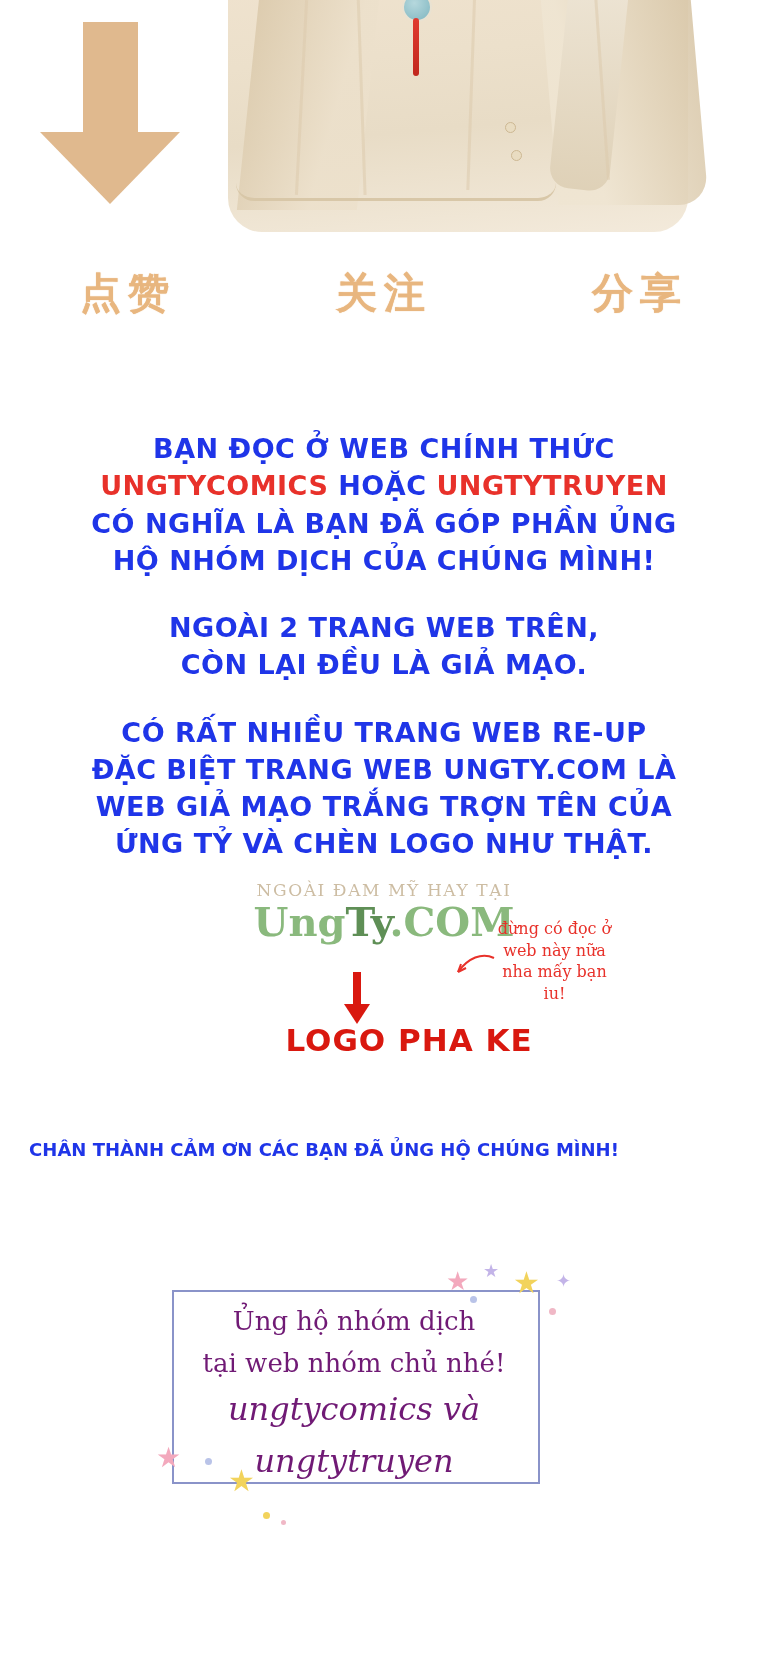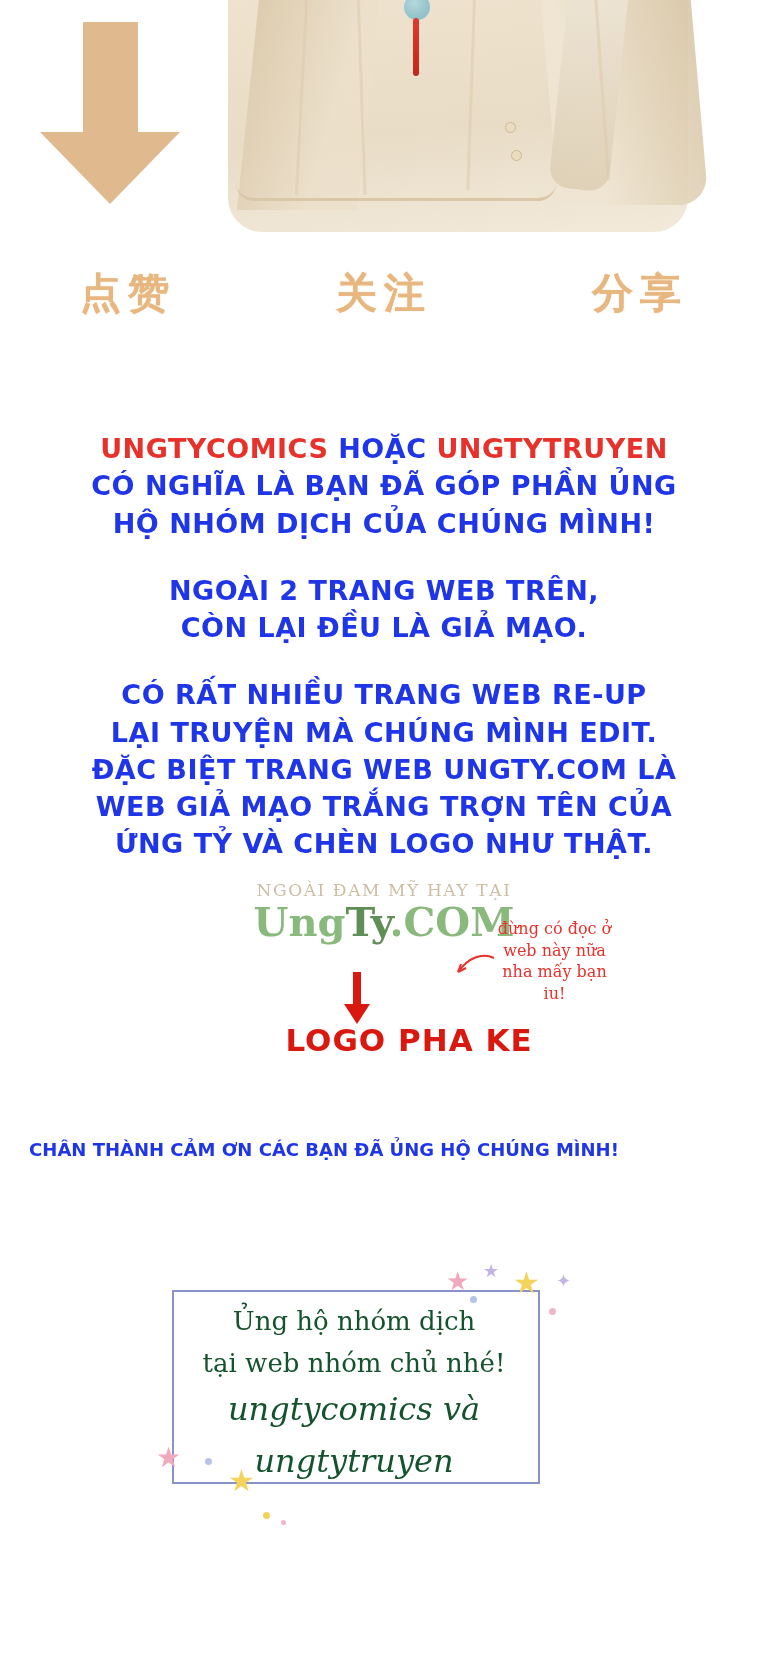--- a/index.html
+++ b/index.html
@@ -246,21 +246,21 @@
     position: absolute;
     left: 172px; top: 1290px;
     width: 364px; height: 190px;
     border: 2px solid #8a93c9;
   }
   .support-text {
     position: absolute;
     left: 172px; top: 1300px;
     width: 364px;
     text-align: center;
-    color: #14532d;
+    color: #701a75;
     font-family: "DejaVu Serif", serif;
     font-size: 26px;
     line-height: 1.62;
   }
   .support-text .l3 { font-size: 32px; font-style: italic; }
 
   .star {
     position: absolute;
     color: #f2d35c;
     font-size: 26px;
@@ -302,33 +302,33 @@
 </div>
 
 <div class="cta-row">
   <div class="cta-item">点赞</div>
   <div class="cta-item">关注</div>
   <div class="cta-item">分享</div>
 </div>
 
 <div class="notice">
   <div class="blk">
+    <span class="line">BẠN ĐỌC Ở WEB CHÍNH THỨC</span>
     <span class="line"><span class="red">UNGTYCOMICS</span><span> HOẶC </span><span class="red">UNGTYTRUYEN</span></span>
     <span class="line">CÓ NGHĨA LÀ BẠN ĐÃ GÓP PHẦN ỦNG</span>
     <span class="line">HỘ NHÓM DỊCH CỦA CHÚNG MÌNH!</span>
   </div>
 
   <div class="blk">
     <span class="line">NGOÀI 2 TRANG WEB TRÊN,</span>
     <span class="line">CÒN LẠI ĐỀU LÀ GIẢ MẠO.</span>
   </div>
 
   <div class="blk">
     <span class="line">CÓ RẤT NHIỀU TRANG WEB RE-UP</span>
-    <span class="line">LẠI TRUYỆN MÀ CHÚNG MÌNH EDIT.</span>
     <span class="line">ĐẶC BIỆT TRANG WEB UNGTY.COM LÀ</span>
     <span class="line">WEB GIẢ MẠO TRẮNG TRỢN TÊN CỦA</span>
     <span class="line">ỨNG TỶ VÀ CHÈN LOGO NHƯ THẬT.</span>
   </div>
 </div>
 
 <div class="fake-logo-wrap">
   <div class="fake-logo-sub">NGOÀI ĐAM MỸ HAY TẠI</div>
   <div class="fake-logo-main"><span>Ung</span><span class="dark">Ty</span><span>.COM</span></div>
 </div>

